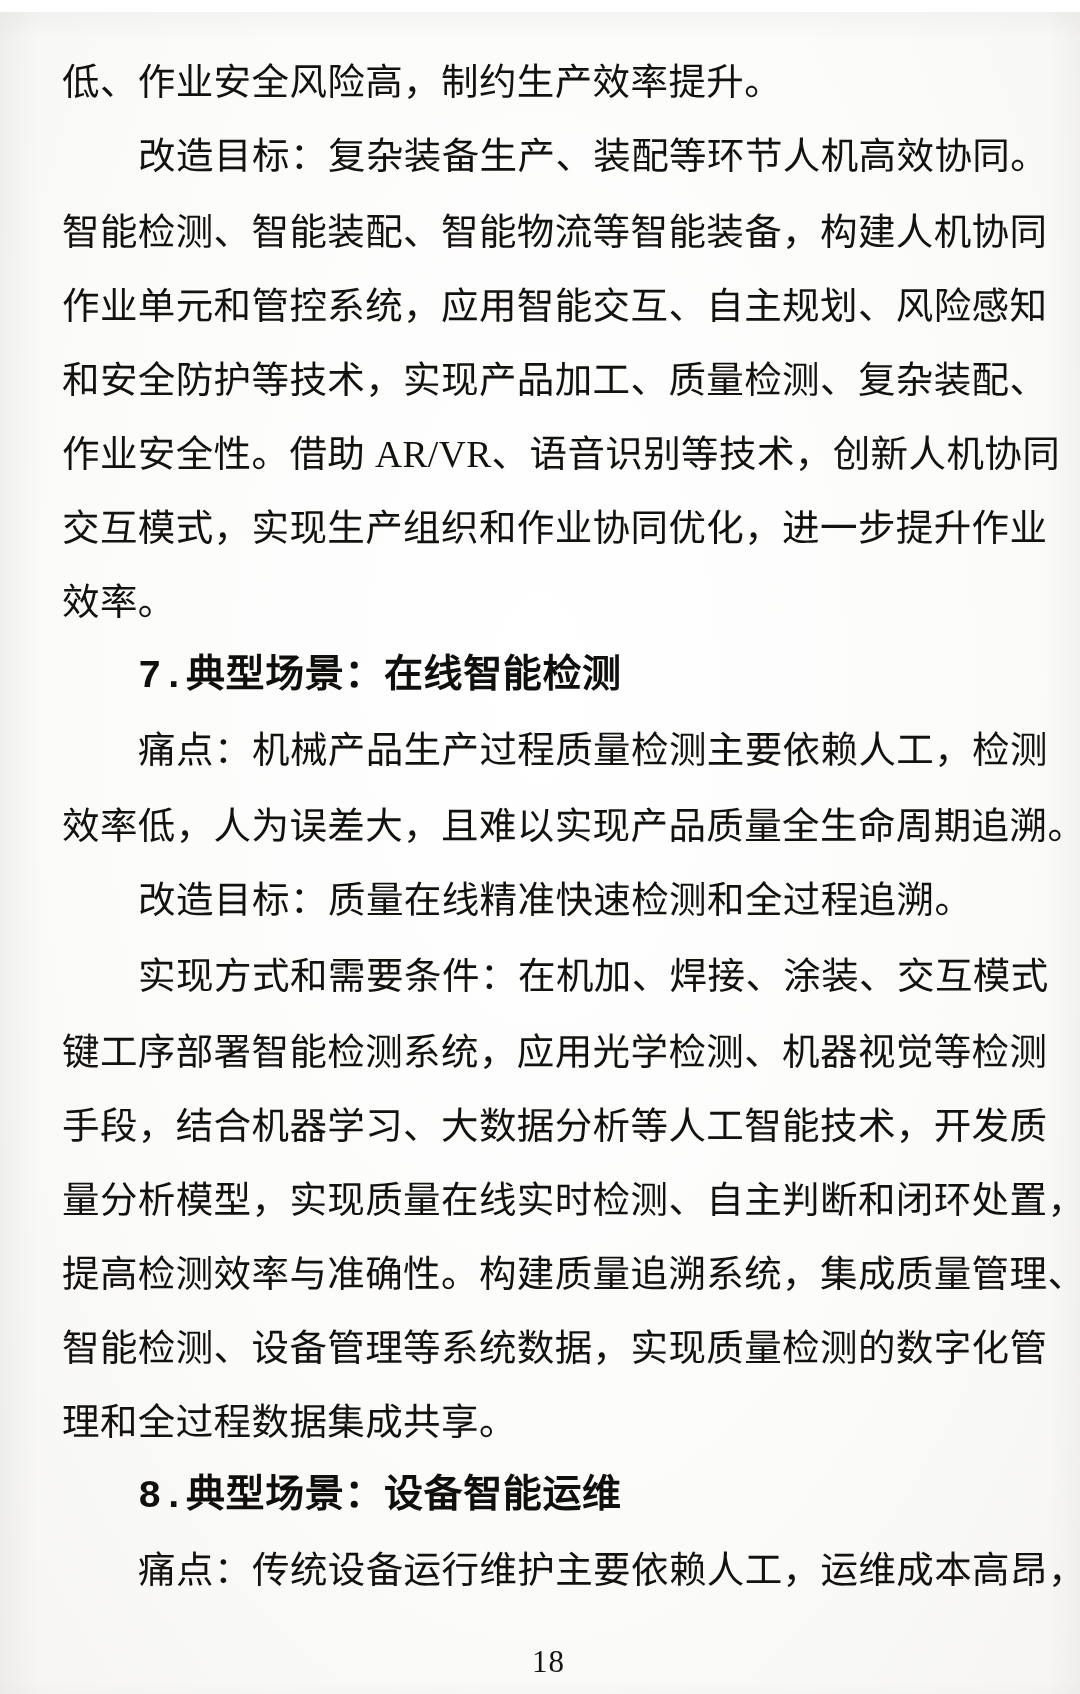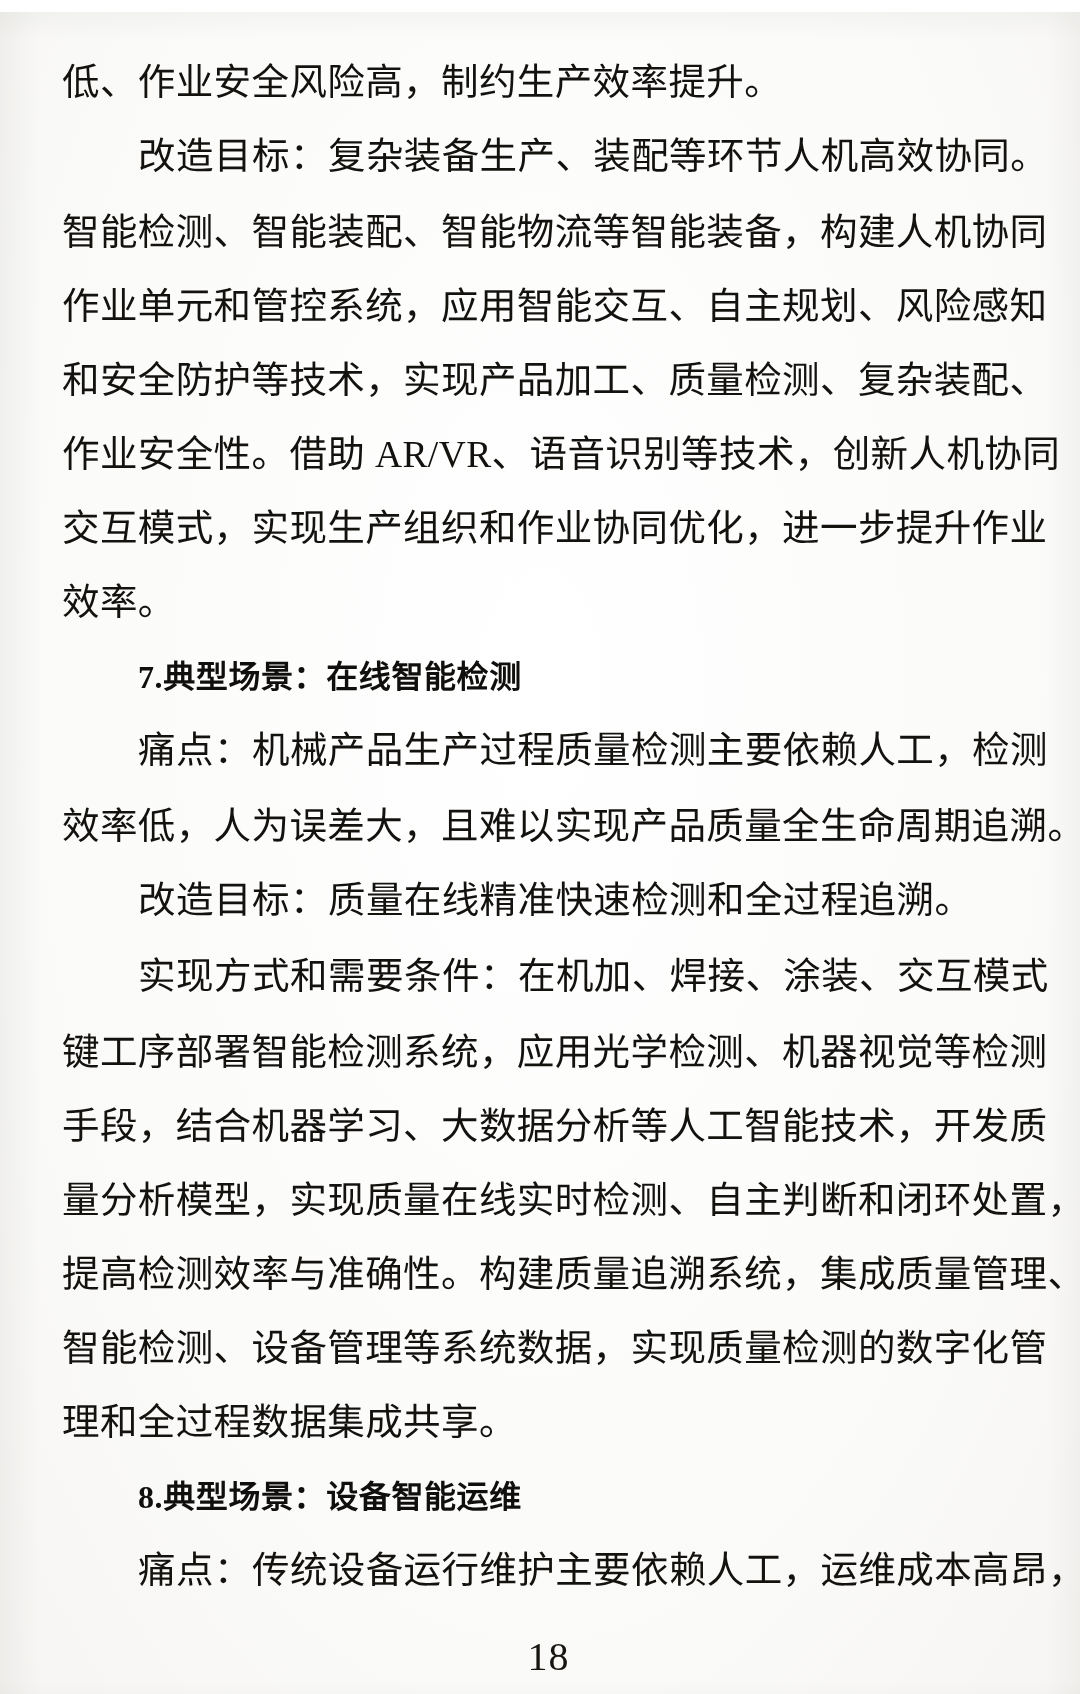--- a/index.html
+++ b/index.html
@@ -57,39 +57,39 @@
 
   
   .lbl {
     font-family: Liberation Mono, monospace;
     font-weight: bold;
     letter-spacing: 0.5px;
   }
 
   
   .heading {
-    font-family: Liberation Serif, serif;
+    font-family: Liberation Mono, monospace;
     font-weight: bold;
-    font-size: 32px;
+    font-size: 39px;
     line-height: 74px;
     color: #100f0d;
     text-indent: 76px;
     letter-spacing: 0.6px;
     white-space: pre;
   }
 
   
   .page-number {
     position: absolute;
     left: 17px;
     right: 0;
     bottom: 26px;
     text-align: center;
     font-family: "Liberation Serif", "DejaVu Serif", serif;
-    font-size: 40px;
+    font-size: 31px;
     color: #17150f;
     letter-spacing: 1px;
   }
 </style>
 </head>
 <body>
 
 <div class="page">
 
   <div class="scan-shade"></div>

